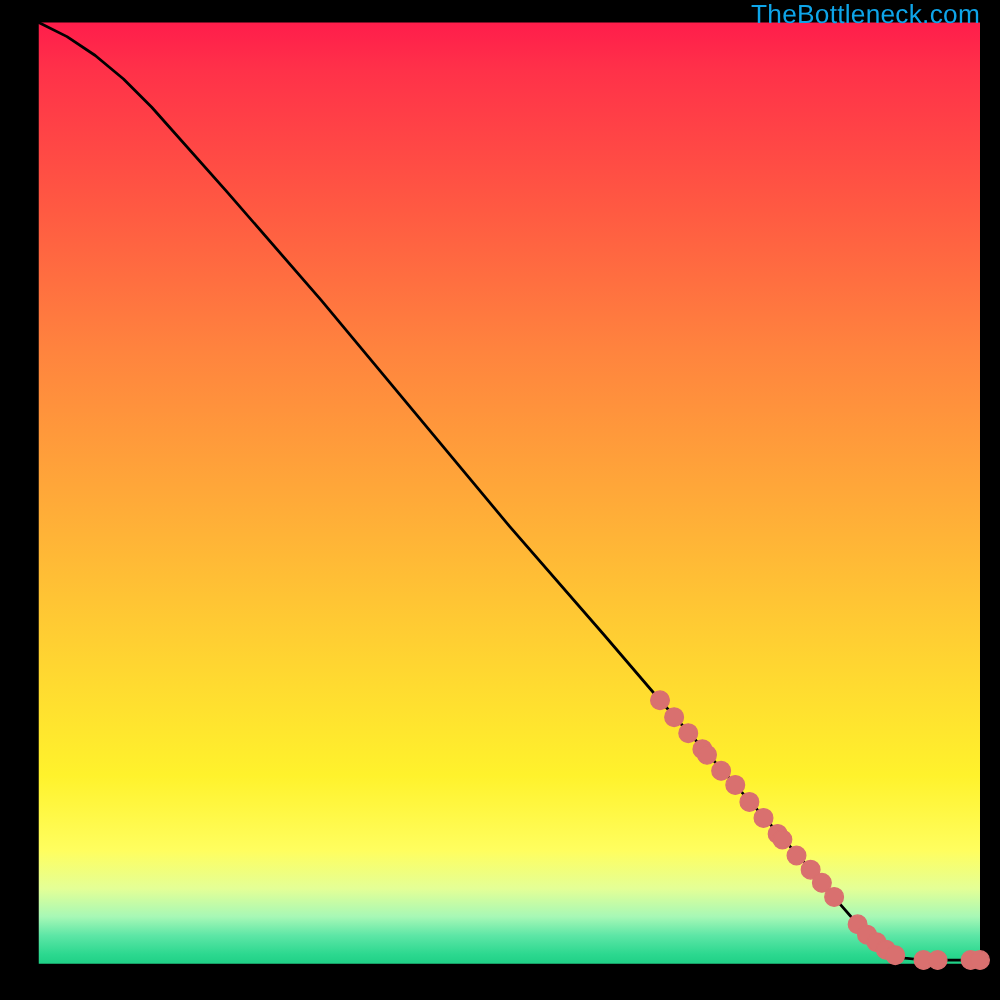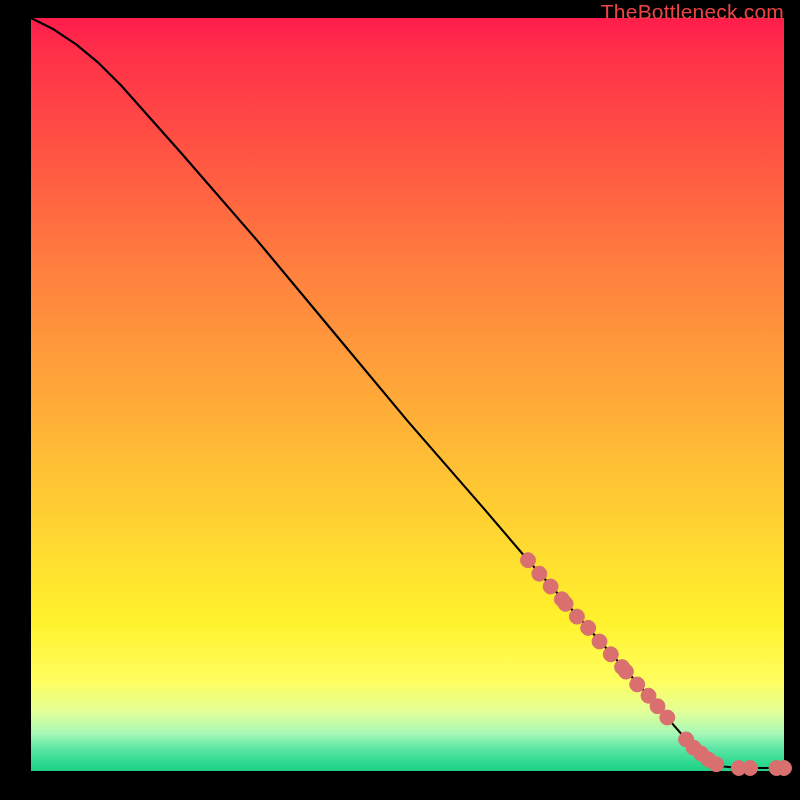--- a/index.html
+++ b/index.html
@@ -37,21 +37,21 @@
       #a7f8b6 95%,
       #5de6a6 97%,
       #2cd88f 99%,
       #1fd086 100%
     );
   }
   .watermark {
     position: absolute;
     top: 0px;
     right: 16px;
-    color: #ef4444;
+    color: #0ea5e9;
     font-size: 21px;
     font-weight: 500;
     letter-spacing: 0.2px;
     user-select: none;
   }
   svg.overlay {
     position: absolute;
     left: 0;
     top: 0;
     width: 753px;

